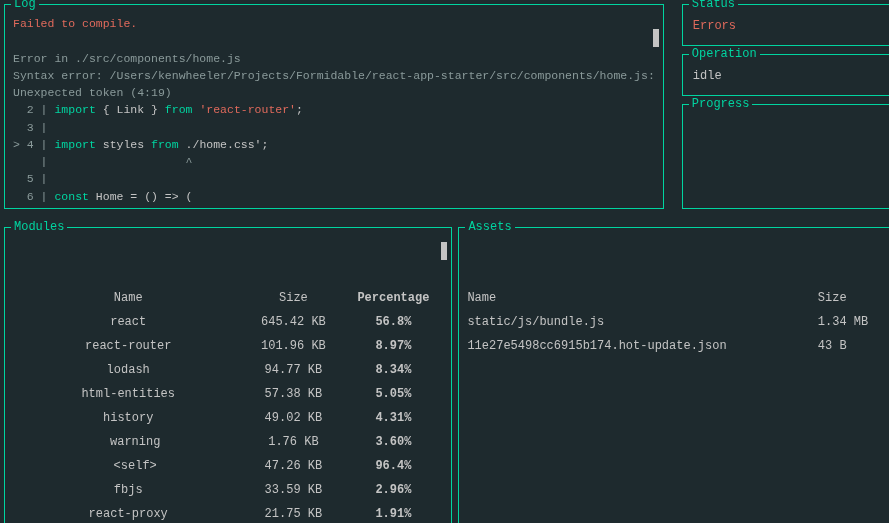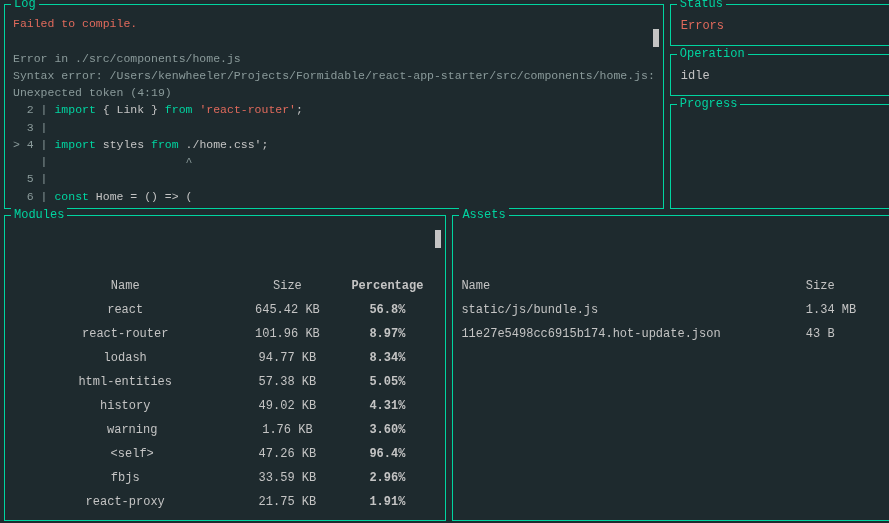--- a/index.html
+++ b/index.html
@@ -10,21 +10,21 @@
     font-size: 12px;
     width: 889px;
     height: 523px;
     overflow: hidden;
     padding: 4px;
   }
   .layout {
     display: grid;
     grid-template-columns: 1fr 225px;
     grid-template-rows: 205px 1fr;
-    gap: 6px;
+    gap: 18px;
     height: 100%;
   }
   .panel {
     border: 1px solid #00d4a0;
     position: relative;
     padding: 10px 8px 6px 8px;
   }
   .panel-title {
     position: absolute;
     top: -8px;

